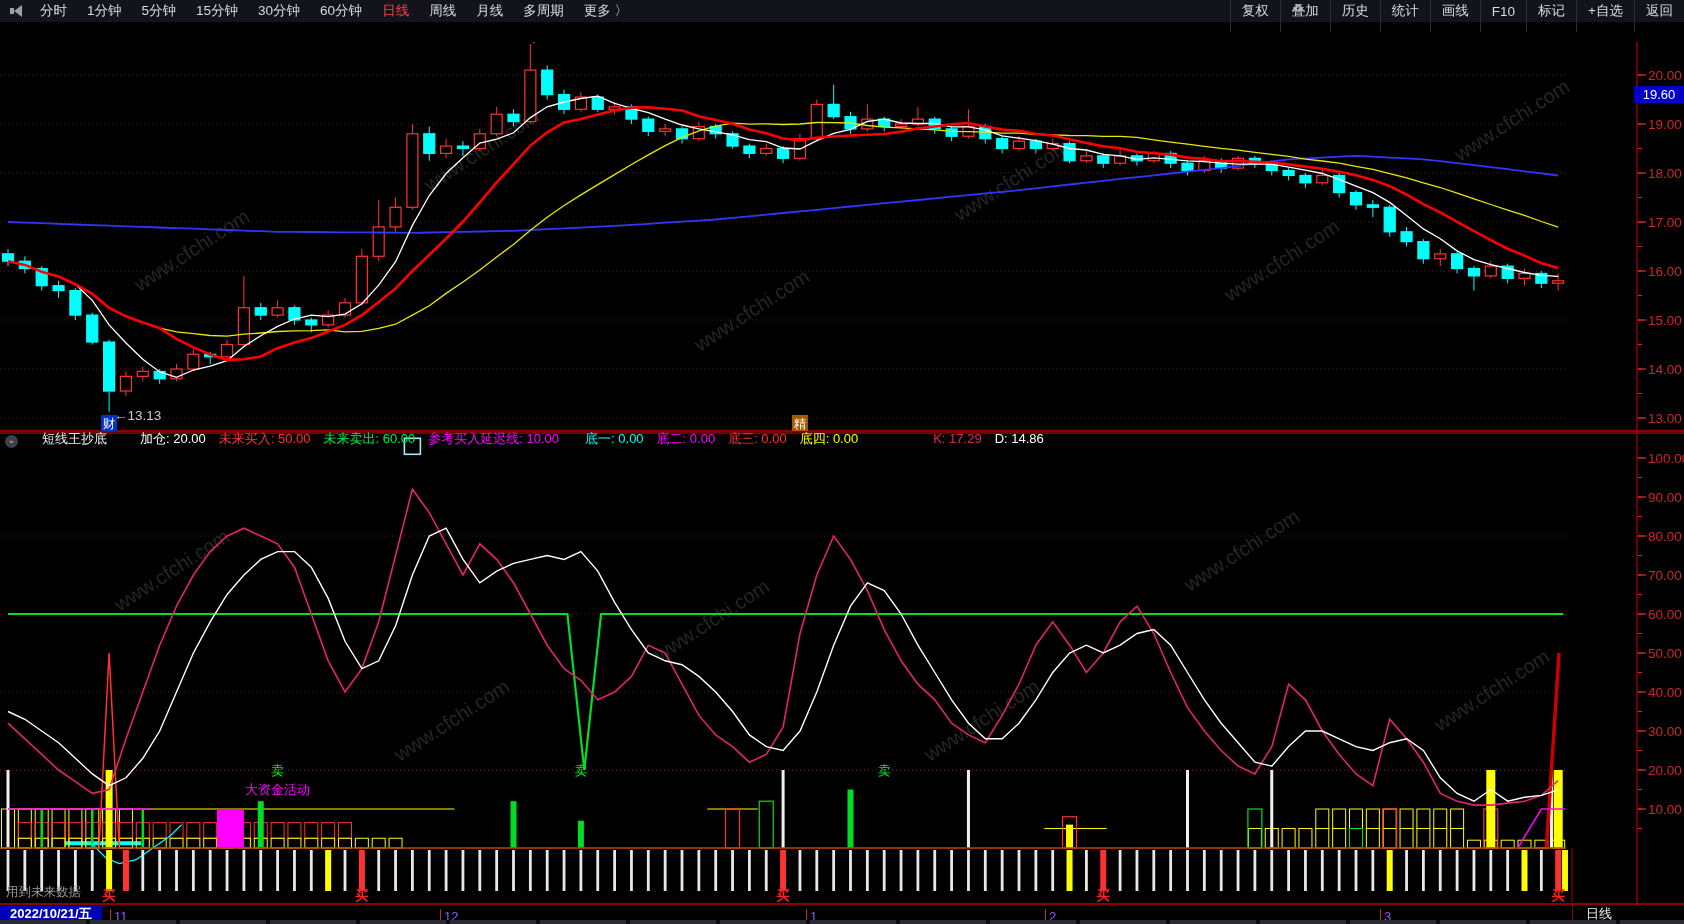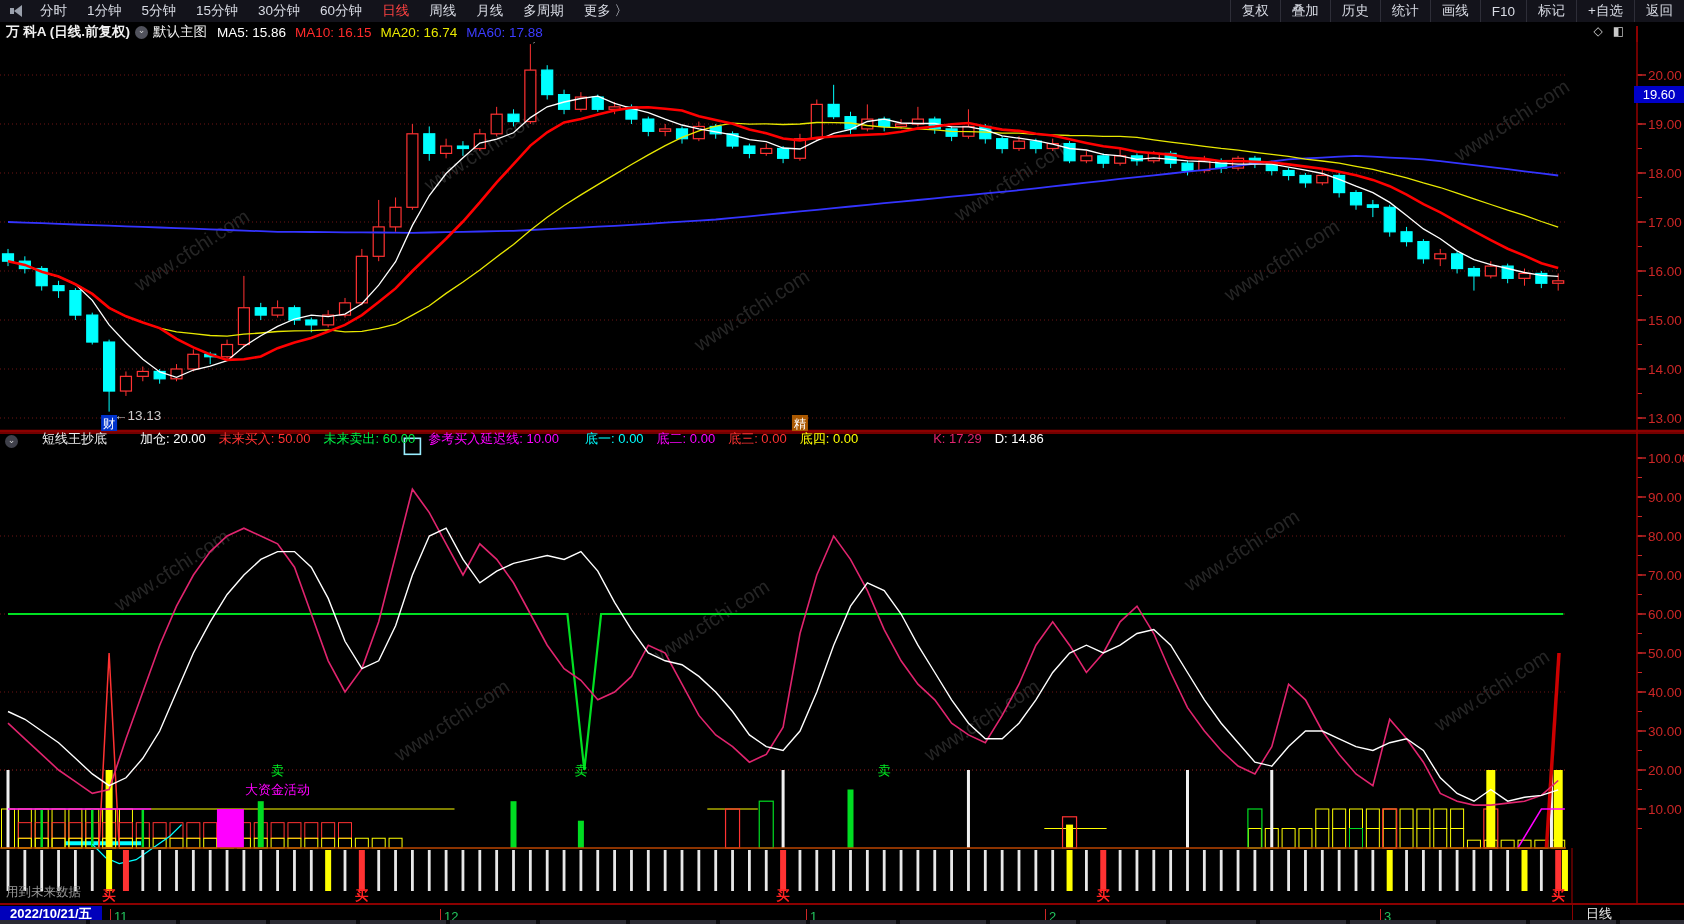--- a/index.html
+++ b/index.html
@@ -37,21 +37,21 @@
               font-size:13px;z-index:5;color:#eee;white-space:nowrap;gap:20px;}
   .ind-header .cicon{margin:0 4px 0 5px;background:#3f404a;}
   .ind-param{margin-left:13px;}
   .ind-param.g1{margin-left:26px;}
   .ind-param.g2{margin-left:75px;}
   
   .daterow{position:absolute;left:0;top:903px;width:1684px;height:21px;background:#000;
            border-top:2px solid #8b0000;box-sizing:border-box;font-size:13px;}
   .datebox{position:absolute;left:0;top:1px;height:15px;background:#0000bb;color:#fff;
            padding:0 10px;display:flex;align-items:center;font-weight:bold;}
-  .month{position:absolute;top:4px;color:#22c55e;border-left:1px solid #cc2626;padding-left:3px;height:15px;
+  .month{position:absolute;top:4px;color:#8b5cf6;border-left:1px solid #cc2626;padding-left:3px;height:15px;
          display:flex;align-items:center;}
   .periodlabel{position:absolute;left:1586px;top:1px;color:#eee;height:15px;display:flex;align-items:center;}
   .vdiv{position:absolute;left:1572px;top:0;width:1px;height:21px;background:#8b0000;}
   .bottom-strip{position:absolute;left:0;bottom:0;width:100%;height:4px;
        background:repeating-linear-gradient(90deg,#2b2b33 0 86px,#0d0d11 86px 90px);}
 </style>
 </head>
 <body>
 
 <div class="page">
@@ -77,31 +77,20 @@
         <span class="tb-item">历史</span>
         <span class="tb-item">统计</span>
         <span class="tb-item">画线</span>
         <span class="tb-item">F10</span>
         <span class="tb-item">标记</span>
         <span class="tb-item">+自选</span>
         <span class="tb-item">返回</span>
       </div>
   </div>
 
-  <div class="titlebar">
-    <span class="stock">万 科A (日线.前复权)</span>
-    <span class="cicon"></span>
-    <span class="layoutname">默认主图</span>
-    <span id="ma-legend"><span class="ma-item" style="color: rgb(255, 255, 255);">MA5: 15.86</span><span class="ma-item" style="color: rgb(255, 43, 43);">MA10: 16.15</span><span class="ma-item" style="color: rgb(232, 232, 0);">MA20: 16.74</span><span class="ma-item" style="color: rgb(60, 60, 255);">MA60: 17.88</span></span>
-    <span class="tb-corner-icons" id="corner-icons">
-        <span>◇</span>
-        <span>◧</span>
-      </span>
-    <span class="axis-start-line"></span>
-  </div>
 
   <svg id="svg-main" width="1684" height="390">
       <text x="140" y="250" fill="#5a5a5a" font-size="20" text-anchor="start" transform="rotate(-33 140 250)" opacity="0.42">www.cfchi.com</text>
       <text x="430" y="150" fill="#5a5a5a" font-size="20" text-anchor="start" transform="rotate(-33 430 150)" opacity="0.42">www.cfchi.com</text>
       <text x="700" y="310" fill="#5a5a5a" font-size="20" text-anchor="start" transform="rotate(-33 700 310)" opacity="0.42">www.cfchi.com</text>
       <text x="960" y="180" fill="#5a5a5a" font-size="20" text-anchor="start" transform="rotate(-33 960 180)" opacity="0.42">www.cfchi.com</text>
       <text x="1230" y="260" fill="#5a5a5a" font-size="20" text-anchor="start" transform="rotate(-33 1230 260)" opacity="0.42">www.cfchi.com</text>
       <text x="1460" y="120" fill="#5a5a5a" font-size="20" text-anchor="start" transform="rotate(-33 1460 120)" opacity="0.42">www.cfchi.com</text>
       <polyline points="0.0,376.0 1566.0,376.0" fill="none" stroke="#6e1414" stroke-width="1" stroke-dasharray="1 3"></polyline>
       <polyline points="1637.0,376.0 1646.0,376.0" fill="none" stroke="#cc2626" stroke-width="1.4"></polyline>

